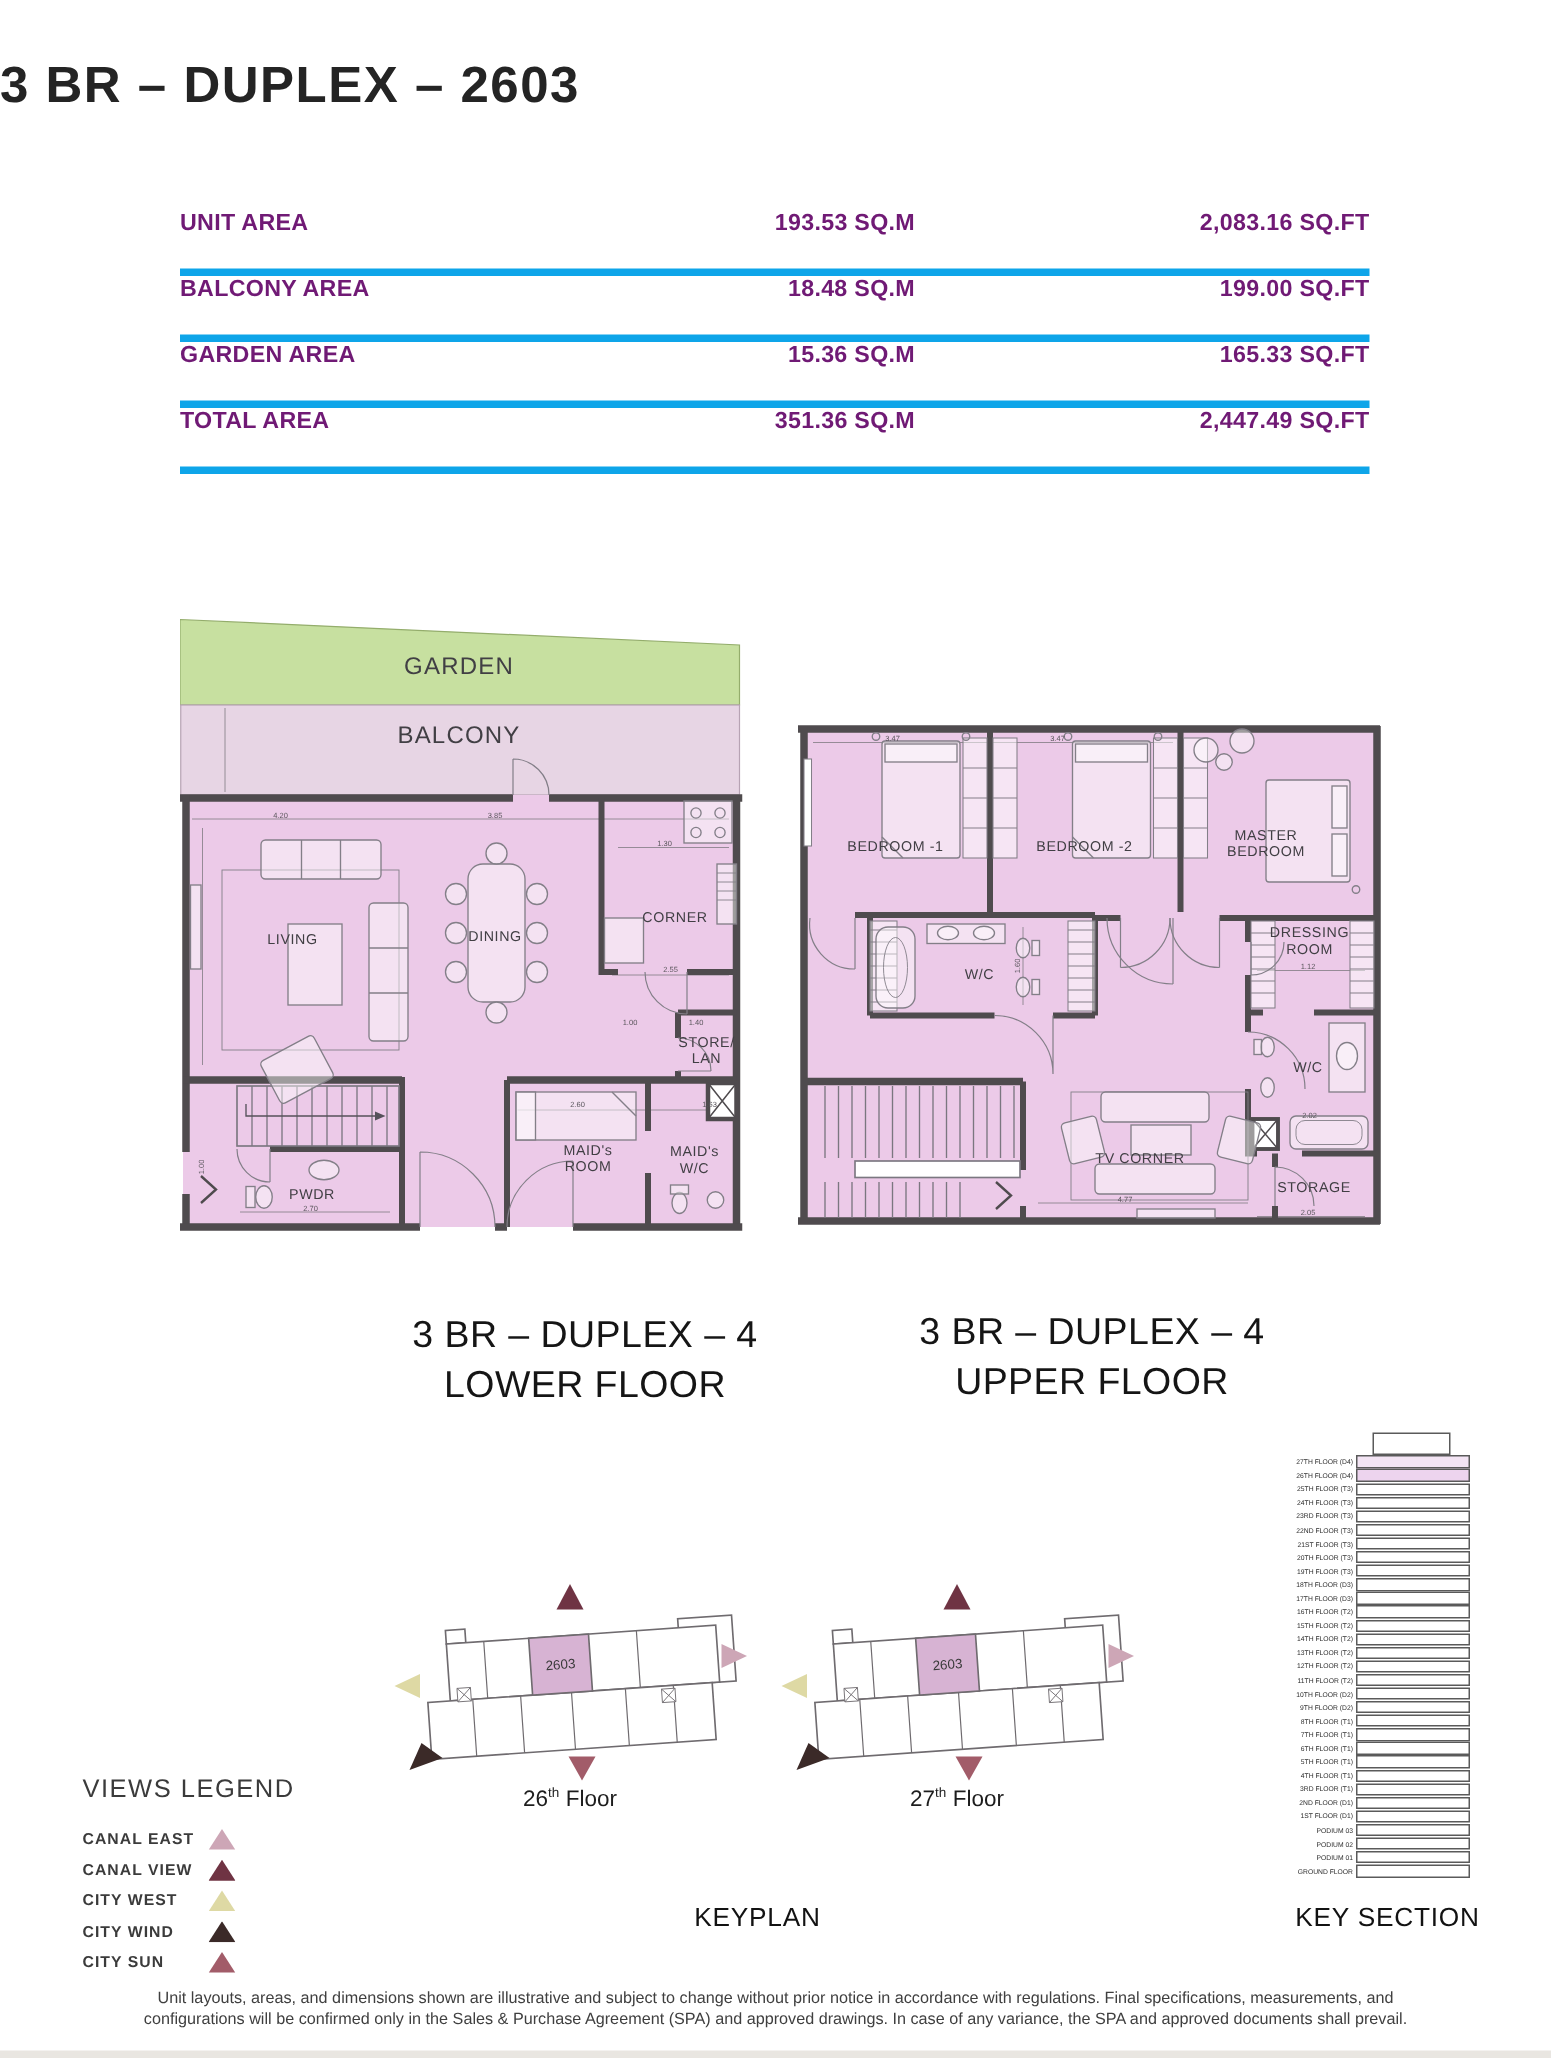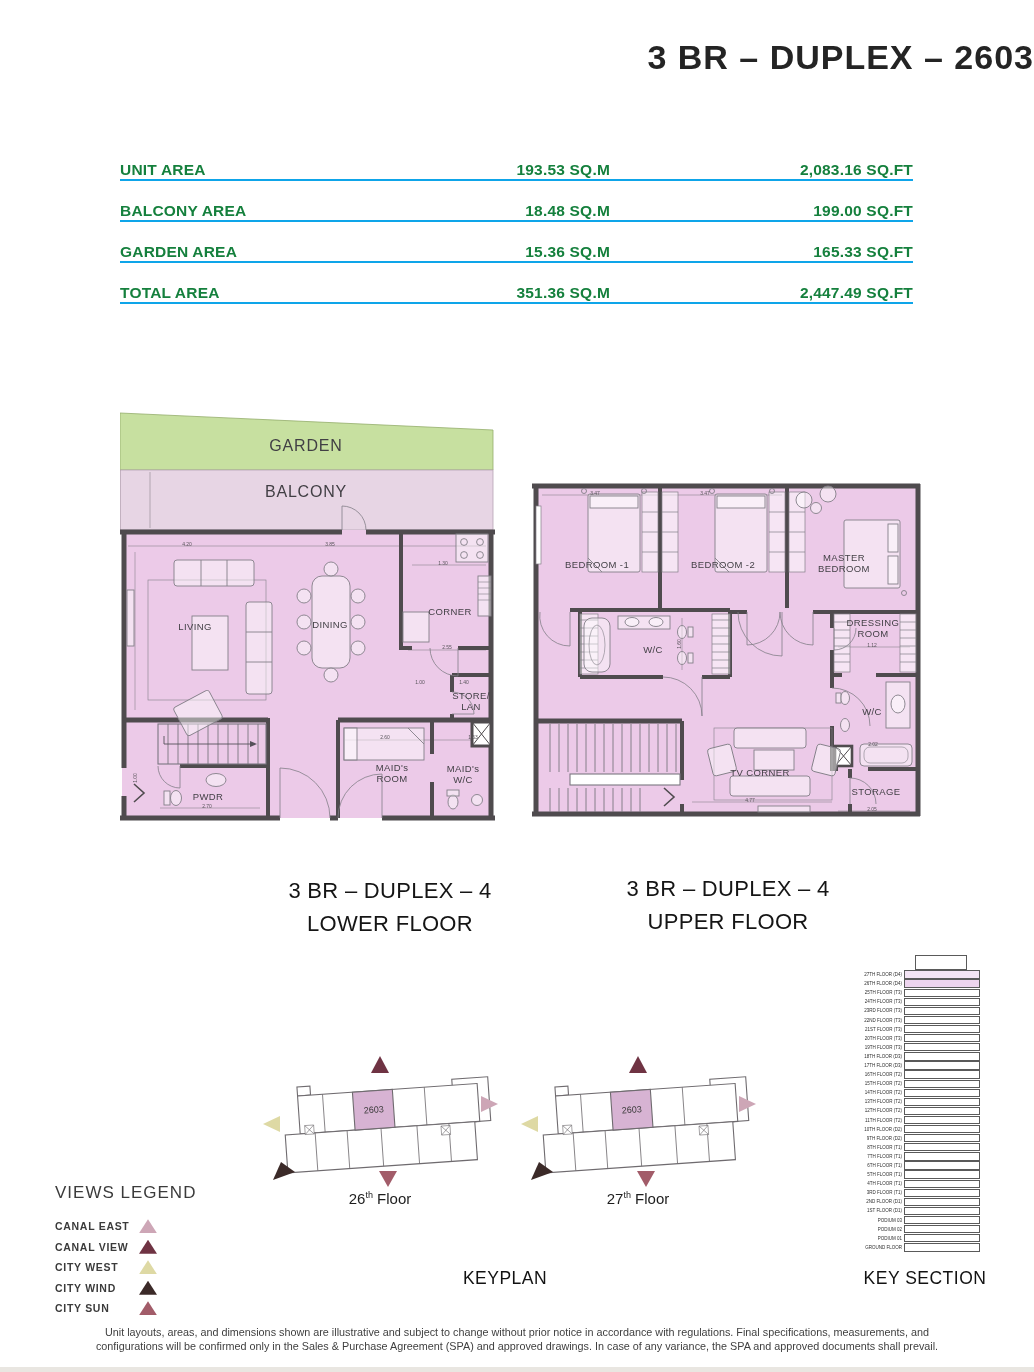--- a/index.html
+++ b/index.html
@@ -1,43 +1,43 @@
 <!DOCTYPE html>
 <html><head>
 <meta charset="utf-8">
 <style>
   html,body{margin:0;padding:0;}
   body{width:1034px;height:1372px;position:relative;background:#ffffff;
        font-family:"Liberation Sans", sans-serif;overflow:hidden;color:#232323;}
   .abs{position:absolute;}
 
   
-  .page-title{top:38px;left:0;width:1034px;text-align:right;
+  .page-title{top:38px;left:0;width:1034px;text-align:left;
     font-size:34px;font-weight:800;letter-spacing:1px;color:#242424;}
 
   
   .area-table{top:140px;left:120px;width:793px;}
-  .area-row{display:flex;align-items:flex-end;height:39px;border-bottom:2px solid #0ea5e9;
-    font-size:15.5px;font-weight:700;letter-spacing:.2px;color:#15803d;}
+  .area-row{display:flex;align-items:flex-start;height:39px;border-bottom:5px solid #0ea5e9;
+    font-size:15.5px;font-weight:700;letter-spacing:.2px;color:#701a75;}
   .area-label{flex:1;text-align:left;}
   .area-sqm{width:180px;text-align:right;}
   .area-sqft{width:303px;text-align:right;}
 
   
   .plan{overflow:visible;}
   .room-label{position:absolute;transform:translate(-50%,-50%);
     font-size:9.5px;letter-spacing:.4px;color:#413f44;text-align:center;
     white-space:nowrap;line-height:1.18;}
   .room-label.big{font-size:16px;letter-spacing:.8px;}
   .room-label.wrap{white-space:normal;}
   .dim{position:absolute;font-size:5px;color:#5a565c;transform:translate(-50%,-50%);white-space:nowrap;}
   .dim.rot{transform:translate(-50%,-50%) rotate(-90deg);}
 
   
-  .plan-caption{width:300px;text-align:center;font-size:22px;font-weight:500;
+  .plan-caption{width:300px;text-align:center;font-size:25px;font-weight:500;
     color:#151515;line-height:33px;letter-spacing:.3px;}
 
   
   .keyplan{width:250px;height:170px;}
   .floor-caption{position:absolute;top:150px;left:0;width:250px;text-align:center;
     font-size:15px;color:#1d1d1d;}
   .floor-caption sup{font-size:9px;}
 
   .section-label{text-align:center;font-size:17.5px;font-weight:500;letter-spacing:.5px;color:#121212;}
 

